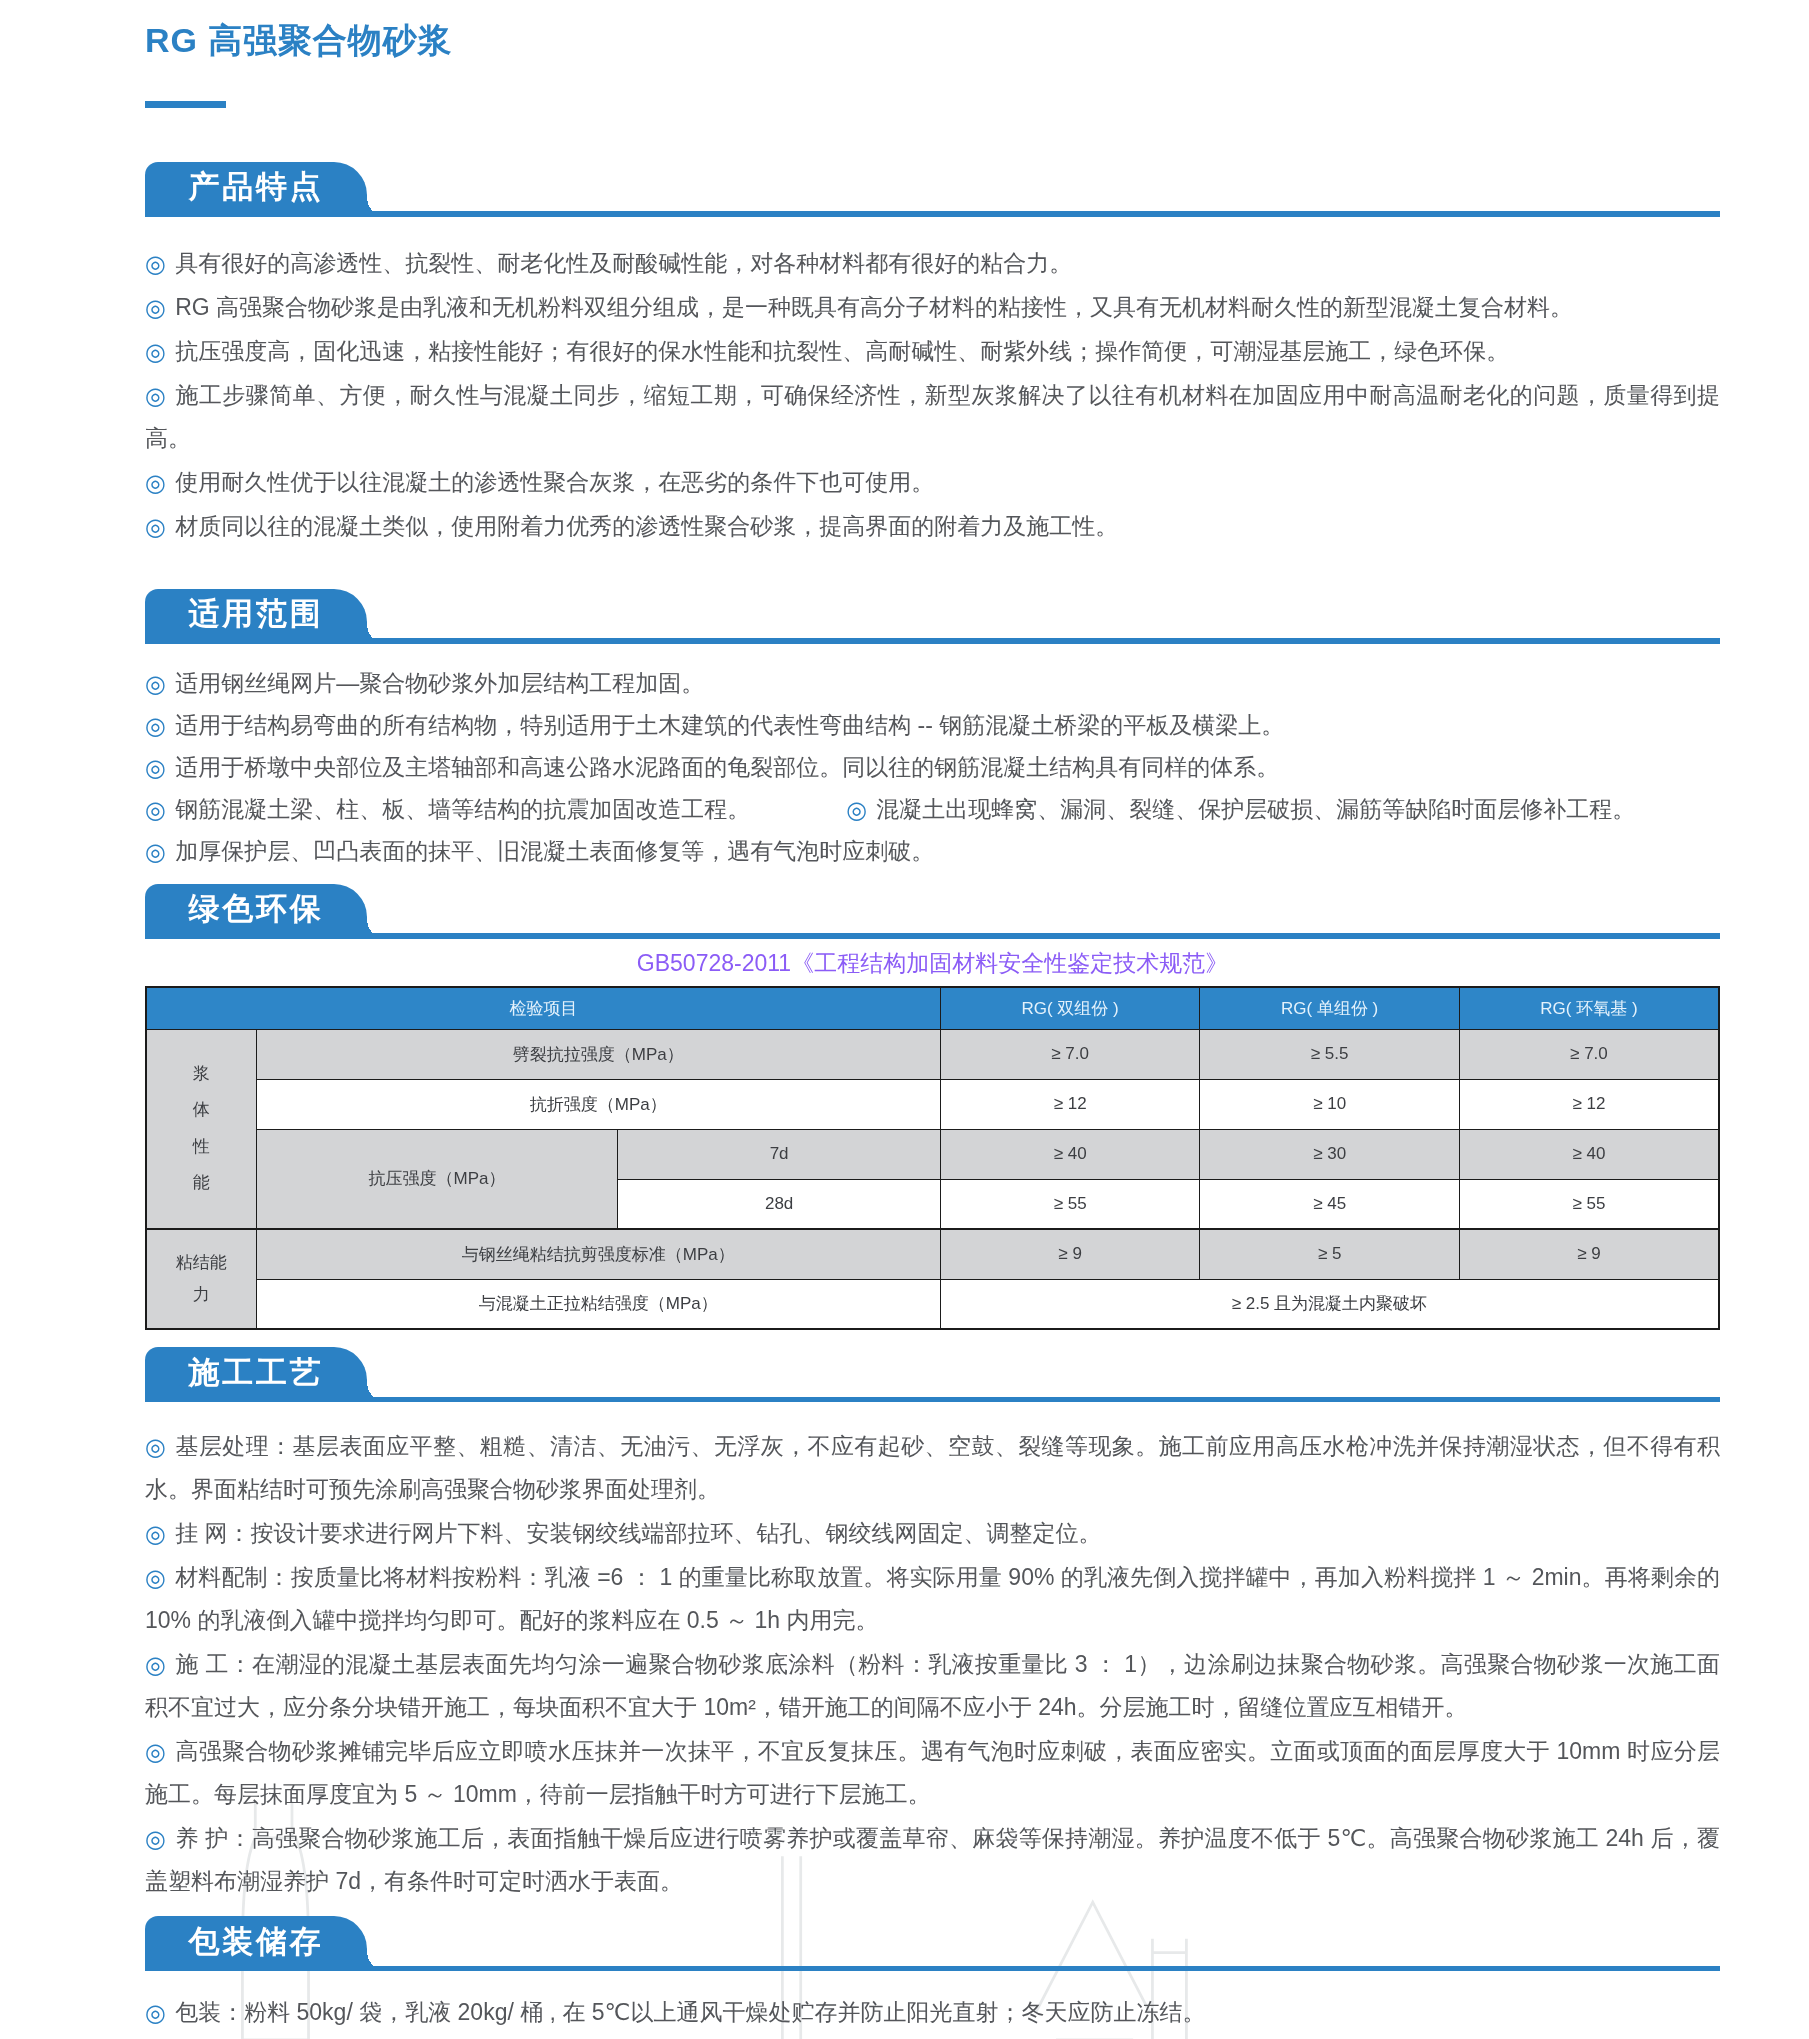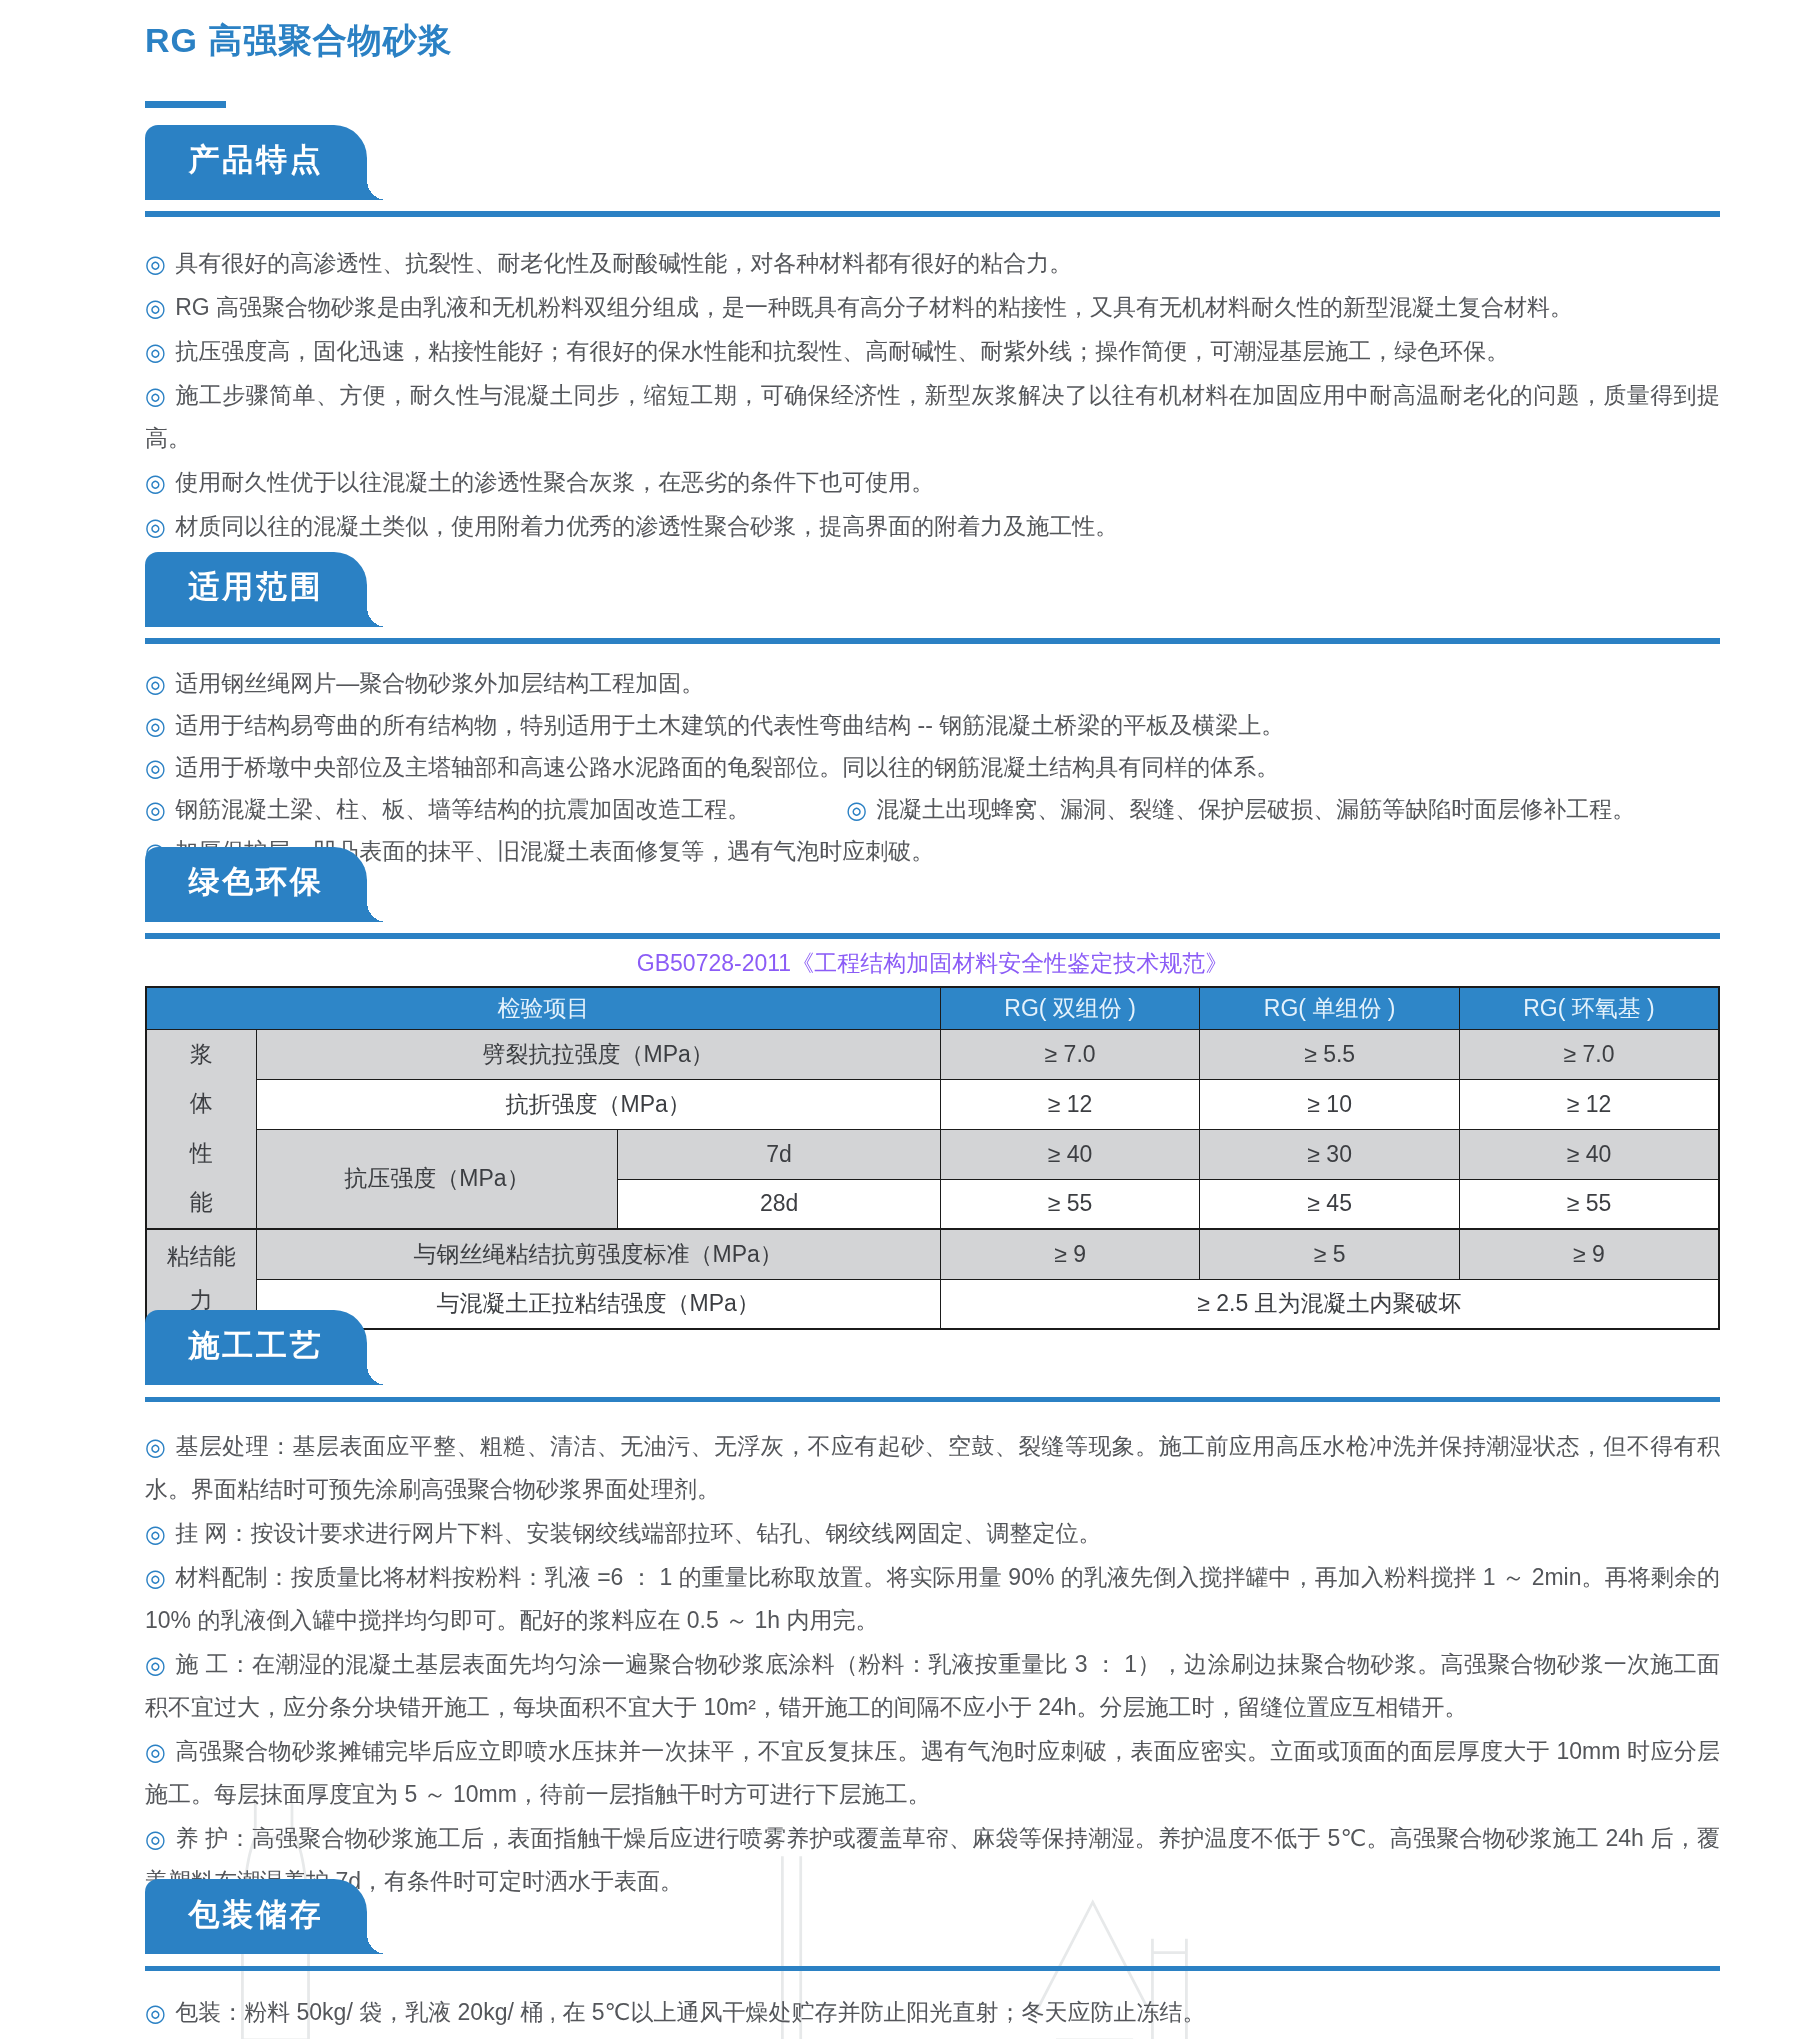--- a/index.html
+++ b/index.html
@@ -29,22 +29,22 @@
     background: #2b81c4;
   }
 
   
   .sec-head { position: relative; height: 61px; }
   .sec-head .rule {
     position: absolute; left: 0; right: 0; bottom: 0;
     height: 5.5px; background: #2b81c4;
   }
   .sec-head .badge {
-    position: absolute; left: 0; bottom: 17px;
-    height: 75px; min-width: 222px; padding: 0 27.5px 3.7px 27.5px;
+    position: absolute; left: 0; bottom: 0;
+    height: 55px; min-width: 222px; padding: 0 27.5px 3.7px 27.5px;
     background: #2b81c4;
     border-radius: 13px 33px 0 0;
     display: flex; align-items: center; justify-content: center;
     color: #ffffff; font-size: 31px; font-weight: bold; letter-spacing: 2.8px;
   }
   .sec-head .badge::after {
     content: "";
     position: absolute; right: -20px; bottom: 0;
     width: 20px; height: 20px;
     background: radial-gradient(circle at 100% 0%, rgba(0,0,0,0) 20px, #2b81c4 20px);
@@ -72,21 +72,21 @@
   .mt-process-list { margin-top: 22px; }
   .mt-pack-head { margin-top: 7.3px; }
   .mt-pack-list { margin-top: 18.4px; }
 
   
   .tbl-caption { font-size: 23px; color: #8b5cf6; text-align: center; }
   table.perf {
     width: 100%;
     border-collapse: collapse;
     table-layout: fixed;
-    font-size: 23px;
+    font-size: 17px;
     color: #3c3e42;
     border: 2.8px solid #1b1b1b;
   }
   table.perf td, table.perf th {
     border: 1.8px solid #1b1b1b;
     text-align: center;
     vertical-align: middle;
     padding: 0 5.5px;
     font-weight: normal;
   }

